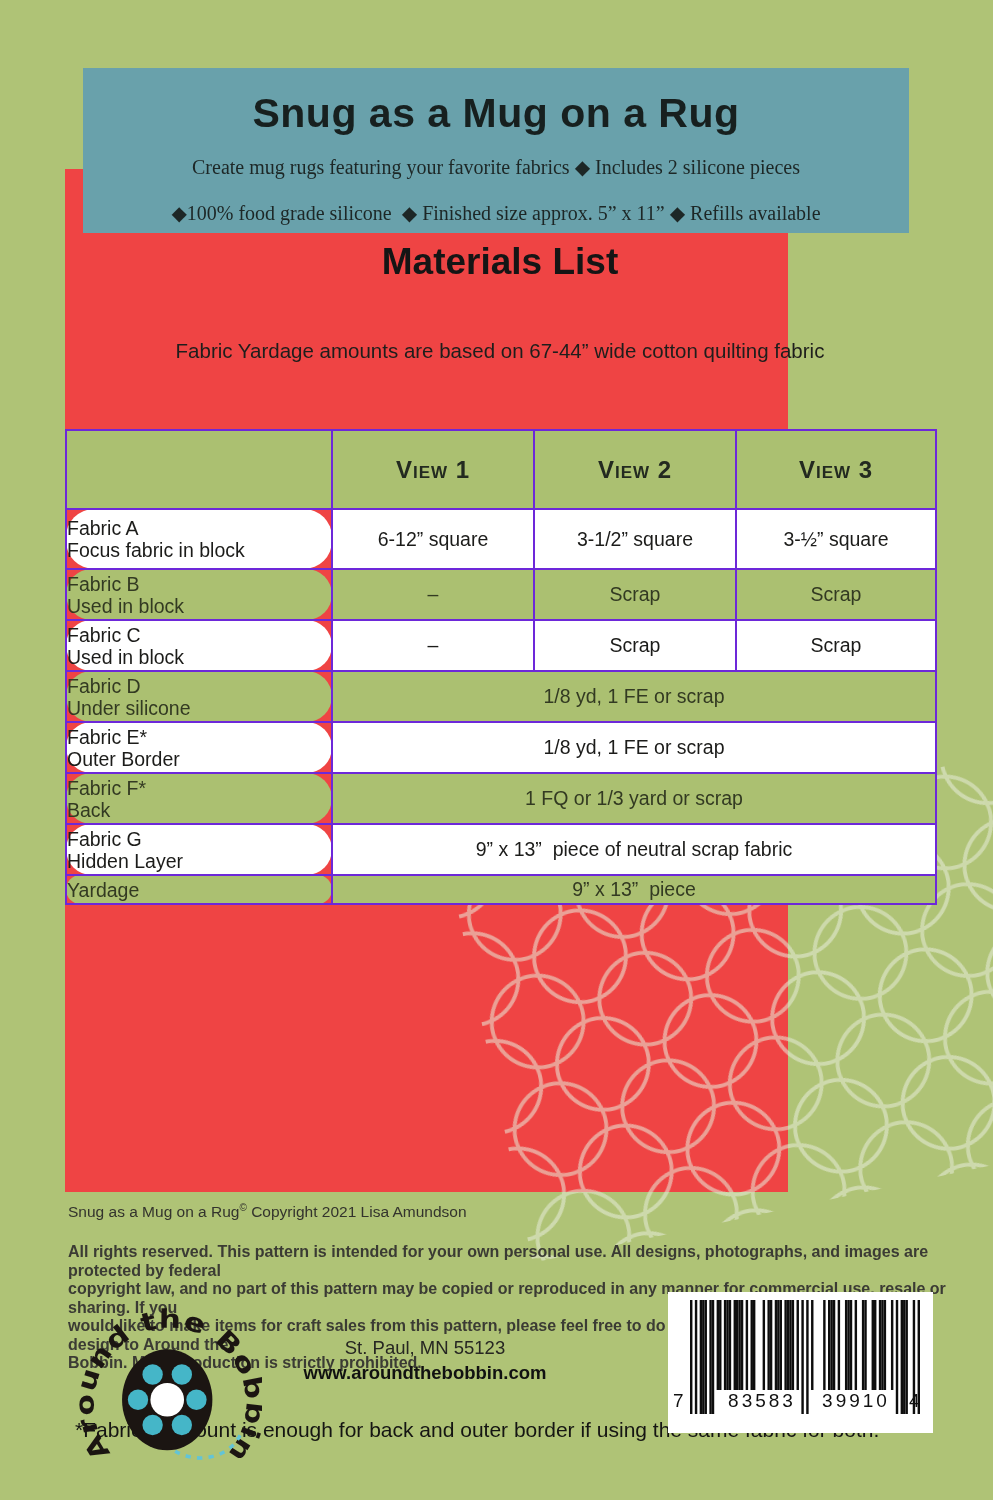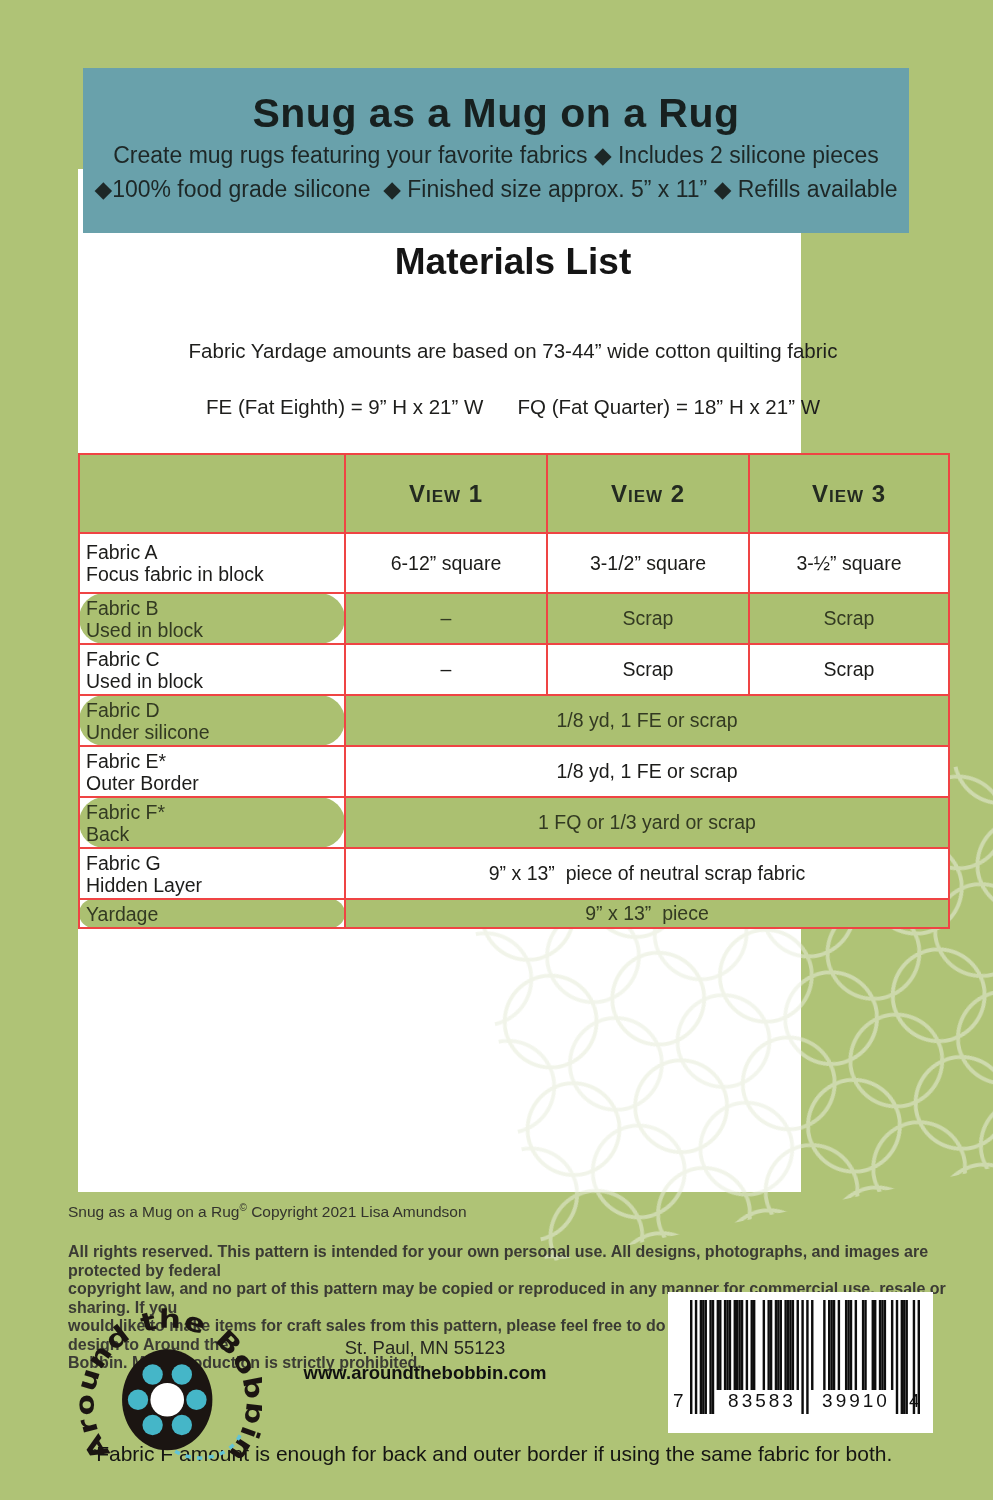--- a/index.html
+++ b/index.html
@@ -3,41 +3,41 @@
 <meta charset="utf-8">
 <style>
   html,body{margin:0;padding:0;background:#888;}
   .page{position:relative;width:993px;height:1500px;background:#afc376;overflow:hidden;
         font-family:"Liberation Sans",sans-serif;color:#1c1c1a;margin:0 auto;}
 
   
   .banner{position:absolute;left:83px;top:68px;width:826px;height:165px;background:#69a1ab;z-index:3;
           text-align:center;}
   .banner-title{font-size:41px;font-weight:600;letter-spacing:.5px;margin-top:22px;color:#17201f;}
-  .banner-sub{font-size:23px;color:#1d2726;margin-top:3px;line-height:31px;white-space:pre-wrap;}
-
-  
-  .sheet{position:absolute;left:78px;top:169px;width:723px;height:1023px;background:#ffffff;z-index:1;}
+  .banner-sub{font-size:20px;color:#1d2726;margin-top:15px;line-height:31px;white-space:pre-wrap;font-family:Liberation Serif, serif;}
+
+  
+  .sheet{position:absolute;left:65px;top:169px;width:723px;height:1023px;background:#ef4444;z-index:1;}
   .watermark{position:absolute;left:420px;top:640px;width:560px;height:400px;opacity:.55;
      transform:rotate(-12deg);z-index:0;
      background-image:
        radial-gradient(circle at center, rgba(0,0,0,0) 56%, #e6ecd8 57%, #e6ecd8 61%, rgba(0,0,0,0) 62%),
        radial-gradient(circle at center, rgba(0,0,0,0) 56%, #e9eedd 57%, #e9eedd 61%, rgba(0,0,0,0) 62%);
      background-size:110px 110px,110px 110px;background-position:0 0,55px 55px;}
   .sheet > .layer{position:relative;z-index:1;}
 
   .m-heading{position:absolute;left:0;top:72px;width:870px;text-align:center;
              font-size:37px;font-weight:600;color:#151515;}
   .m-intro{position:absolute;left:0;top:128px;width:870px;text-align:center;font-size:20.5px;color:#1e1e1c;}
   .m-abbrev{position:absolute;left:0;top:160px;width:870px;text-align:center;font-size:20.5px;
             color:#1e1e1c;white-space:pre;}
 
   
   table.materials{position:absolute;left:0;top:194px;width:870px;border-collapse:collapse;table-layout:fixed;}
-  table.materials td,table.materials th{border:2px solid #ef4444;padding:2px 6px;}
+  table.materials td,table.materials th{border:2px solid #6d28d9;padding:2px 0;}
   table.materials th{height:73px;font-size:24px;font-weight:700;color:#232a20;
       font-variant:small-caps;letter-spacing:1px;background:#abc071;}
   td.label{font-size:19.5px;line-height:22px;text-align:left;padding-left:9px;font-weight:400;border-radius:28px;}
   td.val{font-size:19.5px;text-align:center;white-space:pre-wrap;}
   tr.green{background:#abc071;color:#30361f;}
   tr.white{background:#ffffff;}
   tr.tall{height:60px;}
   tr.mid{height:51px;}
   tr.compact{height:26px;}
   tr.green td.label, tr.green td.val{color:#333a22;}
@@ -72,22 +72,21 @@
   <div class="banner">
     <div class="banner-title">Snug as a Mug on a Rug</div>
     <div class="banner-sub">Create mug rugs featuring your favorite fabrics ◆ Includes 2 silicone pieces</div>
     <div class="banner-sub">◆100% food grade silicone  ◆ Finished size approx. 5” x 11” ◆ Refills available</div>
   </div>
 
   <div class="sheet">
     <div class="watermark"></div>
 
     <div class="m-heading layer">Materials List</div>
-    <div class="m-intro layer">Fabric Yardage amounts are based on 73-44” wide cotton quilting fabric</div>
-    <div class="m-abbrev layer">FE (Fat Eighth) = 9” H x 21” W      FQ (Fat Quarter) = 18” H x 21” W</div>
+    <div class="m-intro layer">Fabric Yardage amounts are based on 67-44” wide cotton quilting fabric</div>
 
     <table class="materials layer">
       <colgroup>
         <col style="width:266px">
           <col style="width:202px">
           <col style="width:202px">
           <col style="width:200px">
       </colgroup>
       <thead>
           <tr id="materials-head">

